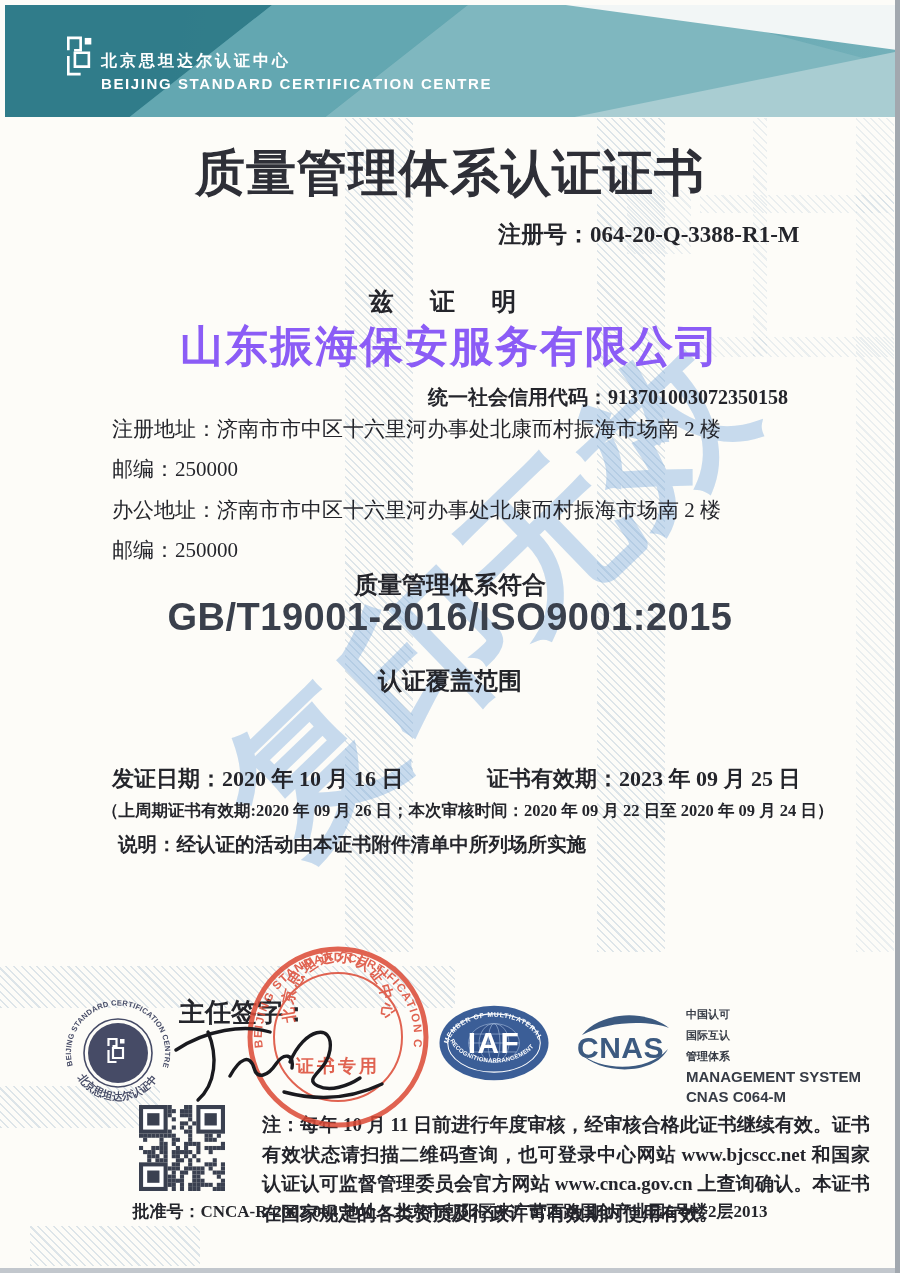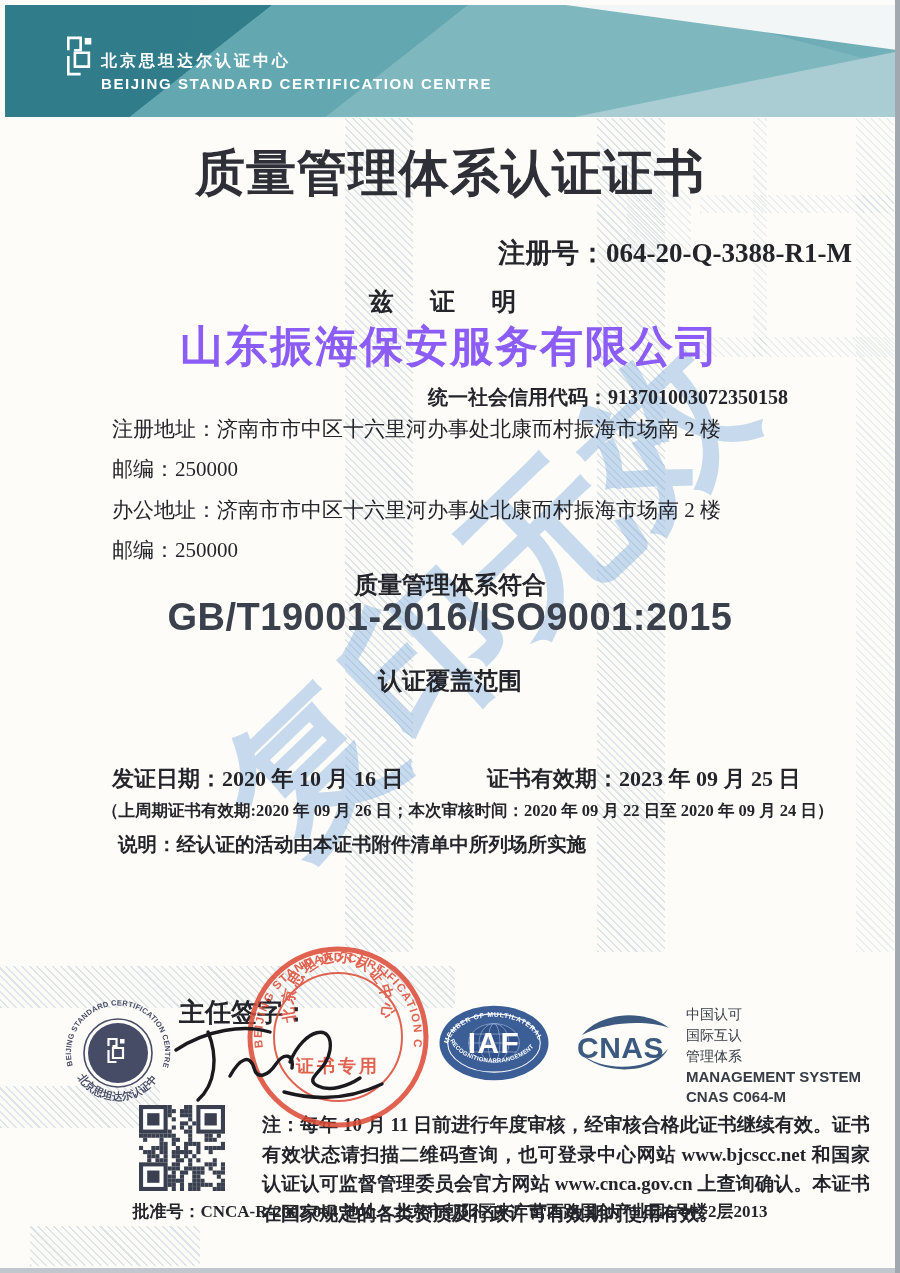--- a/index.html
+++ b/index.html
@@ -27,36 +27,36 @@
     background:repeating-linear-gradient(45deg,rgba(148,175,198,.30) 0 1.5px,transparent 1.5px 5.5px);}
   .hatch.light{background:repeating-linear-gradient(45deg,rgba(160,185,205,.20) 0 1.5px,transparent 1.5px 5.5px);}
   
   .wm{position:absolute;left:200px;top:766px;z-index:2;font-size:160px;line-height:1;
       font-weight:600;letter-spacing:2px;color:rgba(125,172,222,.42);
       transform:rotate(-44deg);transform-origin:0 0;white-space:nowrap;}
   
   .abs{position:absolute;z-index:3;}
   .ctr{left:0;right:0;text-align:center;font-weight:bold;}
   .title{top:140px;font-size:50px;font-weight:700;letter-spacing:1px;color:#2e2f37;}
-  .regno{top:235px;left:498px;font-size:27px;font-weight:700;}
+  .regno{top:219px;left:498px;font-size:23px;font-weight:700;}
   .certify{top:285px;font-size:25px;letter-spacing:15px;font-weight:600;}
   .company{top:318px;font-size:43px;font-weight:600;letter-spacing:2px;color:#8b5cf6;}
   .credit{top:384px;left:428px;font-size:20px;font-weight:600;}
   .addr{font-size:21px;left:112px;font-weight:500;}
   .conform{top:569px;font-size:24px;}
   .gbcode{top:596px;font-size:38px;font-weight:800;letter-spacing:.5px;color:#3a404c;
           font-family:"Liberation Sans","DejaVu Sans",sans-serif;}
   .scopetitle{top:665px;font-size:24px;}
   .scope{top:703px;font-size:26px;font-weight:700;}
   .daterow{top:764px;font-size:22px;font-weight:700;}
   .previous{top:800px;left:102px;font-size:16.5px;font-weight:600;}
   .expnote{top:831px;left:118px;font-size:19.5px;font-weight:600;}
   .siglabel{top:995px;left:179px;font-size:26px;font-weight:700;}
   .cnastext{left:686px;top:1004px;color:#363b45;}
-  .cnastext .cn{font-size:14px;font-weight:400;line-height:21px;}
+  .cnastext .cn{font-size:11px;font-weight:700;line-height:21px;}
   .cnastext .en{font-size:15px;line-height:20px;font-family:"Liberation Sans","DejaVu Sans",sans-serif;font-weight:600;}
   .footnote{left:262px;top:1110px;width:608px;font-size:19px;font-weight:600;
             line-height:29.5px;text-align:justify;color:#23242b;}
   .approval{top:1200px;font-size:17px;font-weight:600;}
   .contacts{top:1233px;font-size:17px;color:#3a3f48;
             font-family:"Liberation Sans","DejaVu Sans",sans-serif;}
   .qr{position:absolute;left:139px;top:1105px;z-index:3;}
   .svgabs{position:absolute;}
   .stamp{left:246px;top:945px;z-index:4;opacity:.86;}
   .sig{left:172px;top:1000px;z-index:5;}

